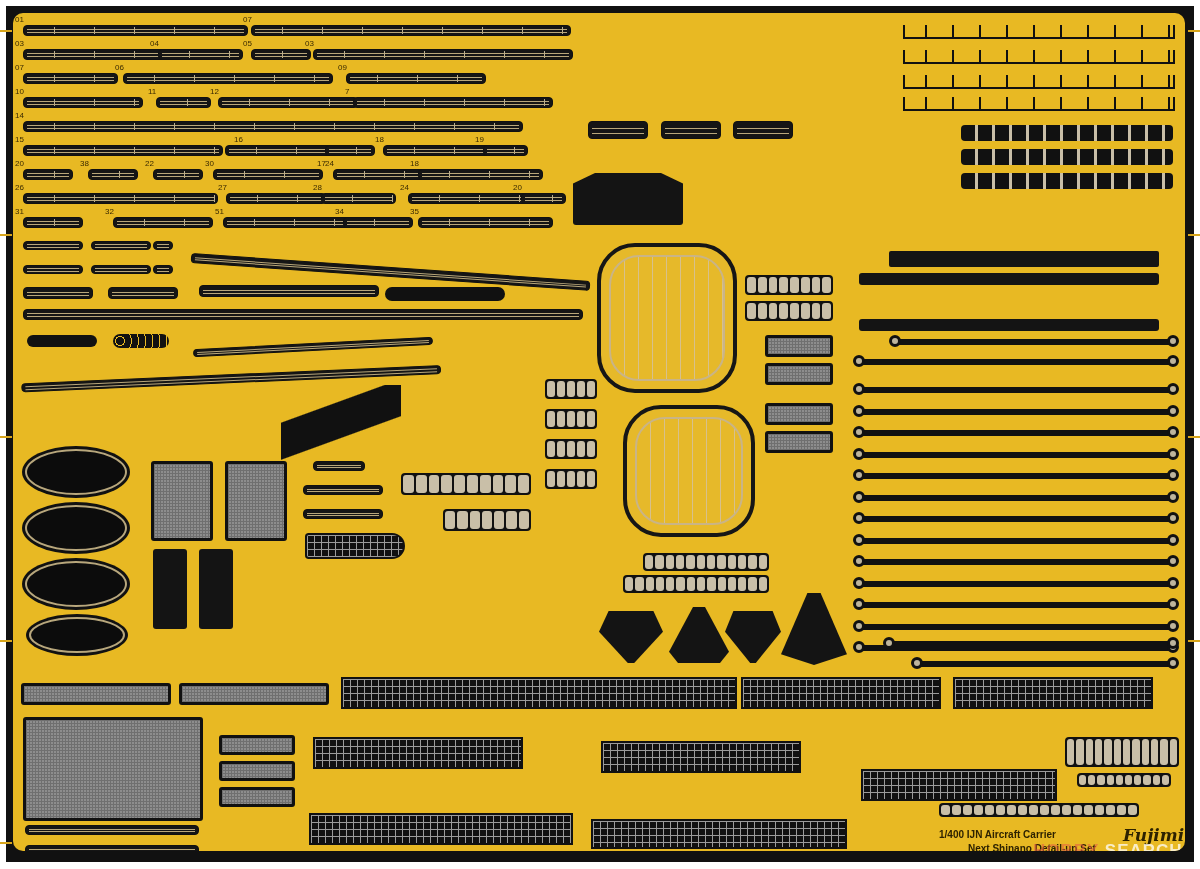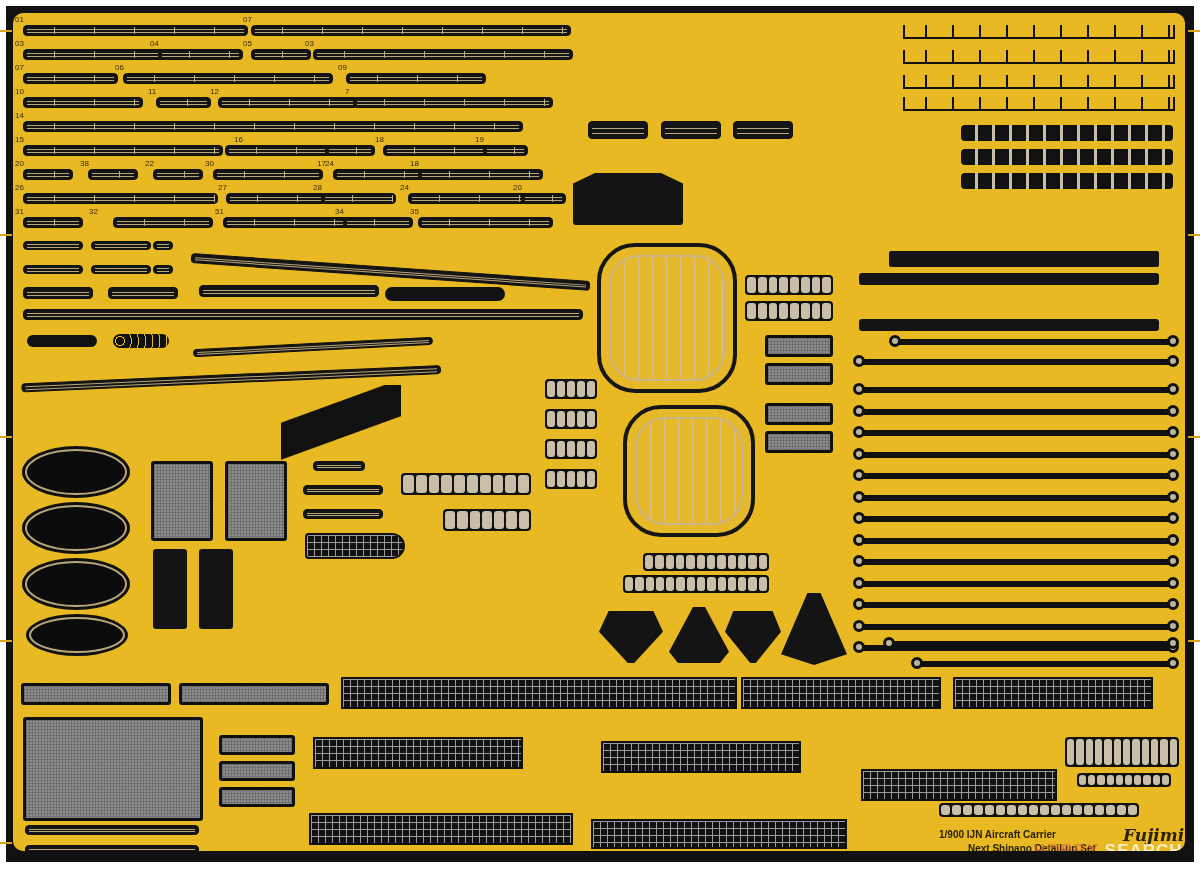--- a/index.html
+++ b/index.html
@@ -222,21 +222,21 @@
       </div>
       <div class="lbl" style="left: 500px; top: 171px;">20</div>
       <div class="part rail" style="left: 10px; top: 204px; width: 60px; height: 11px;">
         <span class="post" style="left: 30px;"></span>
       </div>
       <div class="lbl" style="left: 2px; top: 195px;">31</div>
       <div class="part rail" style="left: 100px; top: 204px; width: 100px; height: 11px;">
         <span class="post" style="left: 30px;"></span>
         <span class="post" style="left: 70px;"></span>
       </div>
-      <div class="lbl" style="left: 76px; top: 195px;">32</div>
+      <div class="lbl" style="left: 92px; top: 195px;">32</div>
       <div class="part rail" style="left: 210px; top: 204px; width: 140px; height: 11px;">
         <span class="post" style="left: 30px;"></span>
         <span class="post" style="left: 70px;"></span>
         <span class="post" style="left: 110px;"></span>
       </div>
       <div class="lbl" style="left: 202px; top: 195px;">51</div>
       <div class="part rail" style="left: 330px; top: 204px; width: 70px; height: 11px;">
         <span class="post" style="left: 30px;"></span>
       </div>
       <div class="lbl" style="left: 322px; top: 195px;">34</div>
@@ -492,21 +492,21 @@
       <span></span>
       <span></span>
       <span></span>
       <span></span>
       <span></span>
       <span></span>
       <span></span>
       <span></span>
     </div>
 
-  <div class="label-text" style="left:926px;top:816px;">1/900 IJN Aircraft Carrier</div>
+  <div class="label-text" style="left:926px;top:816px;">1/400 IJN Aircraft Carrier</div>
   <div class="label-text" style="left:955px;top:830px;">Next Shinano Detail-up Set</div>
   <div class="brand" style="left:1110px;top:812px;">Fujimi</div>
   <div class="wm" style="left:1020px;top:828px;"><span>HOBBY</span> <b>SEARCH</b></div>
 </div>
 
 <div class="tab" style="left:0;top:30px;"></div>
 <div class="tab" style="left:0;top:234px;"></div>
 <div class="tab" style="left:0;top:436px;"></div>
 <div class="tab" style="left:0;top:640px;"></div>
 <div class="tab" style="left:0;top:842px;"></div>

